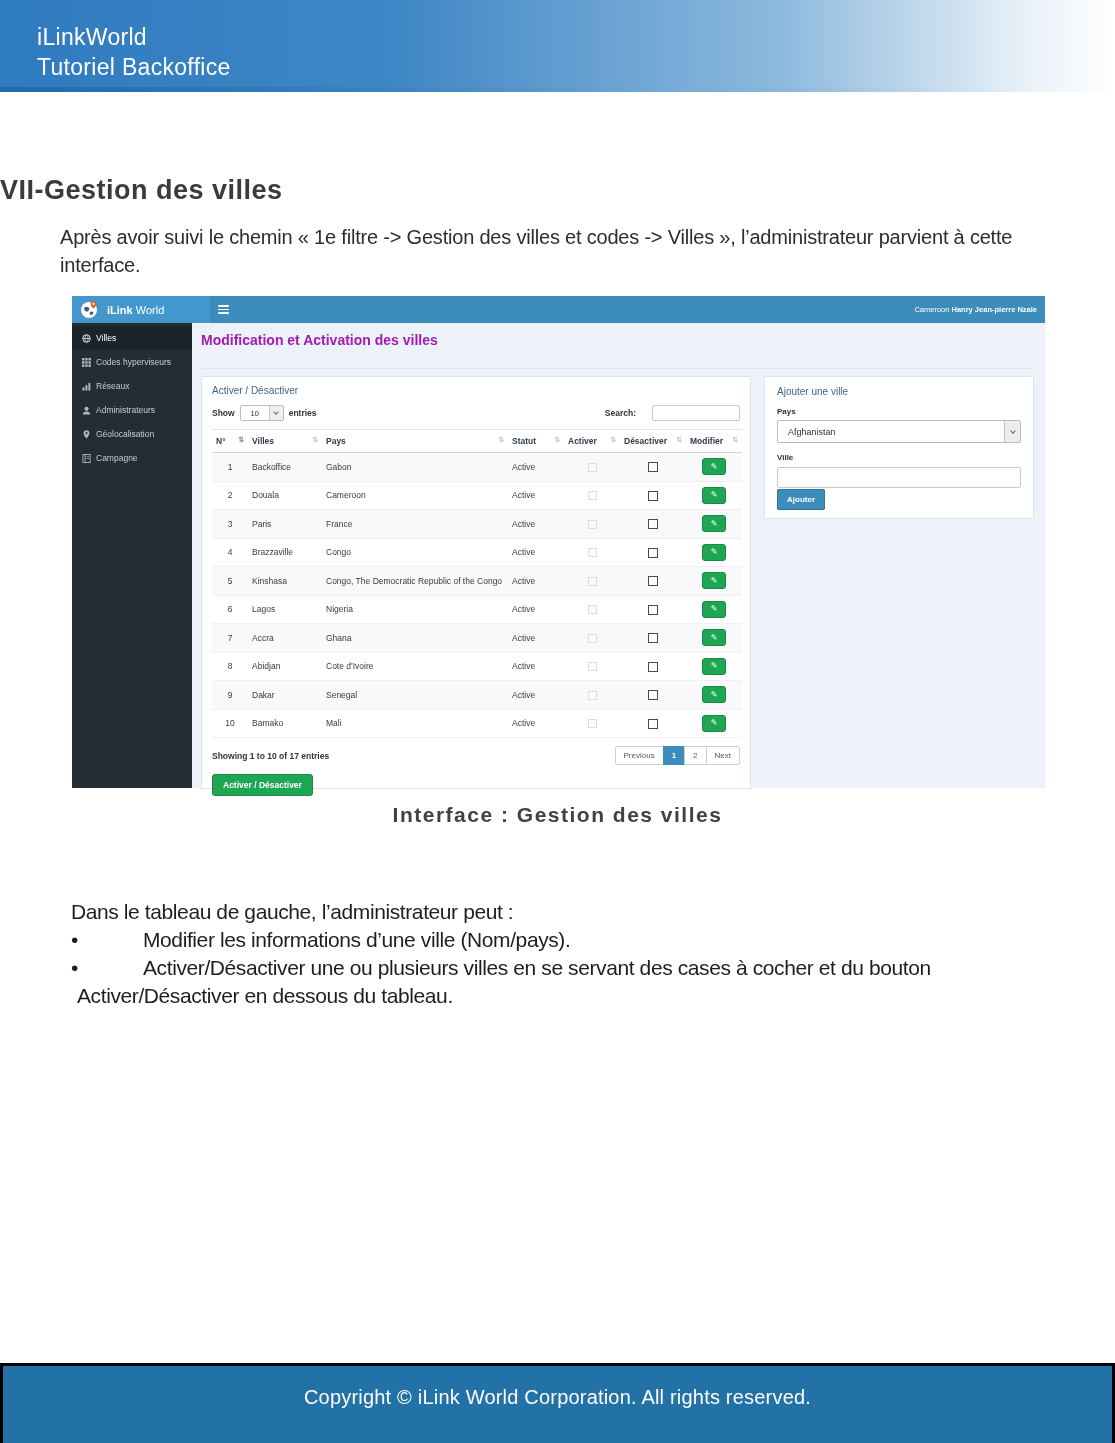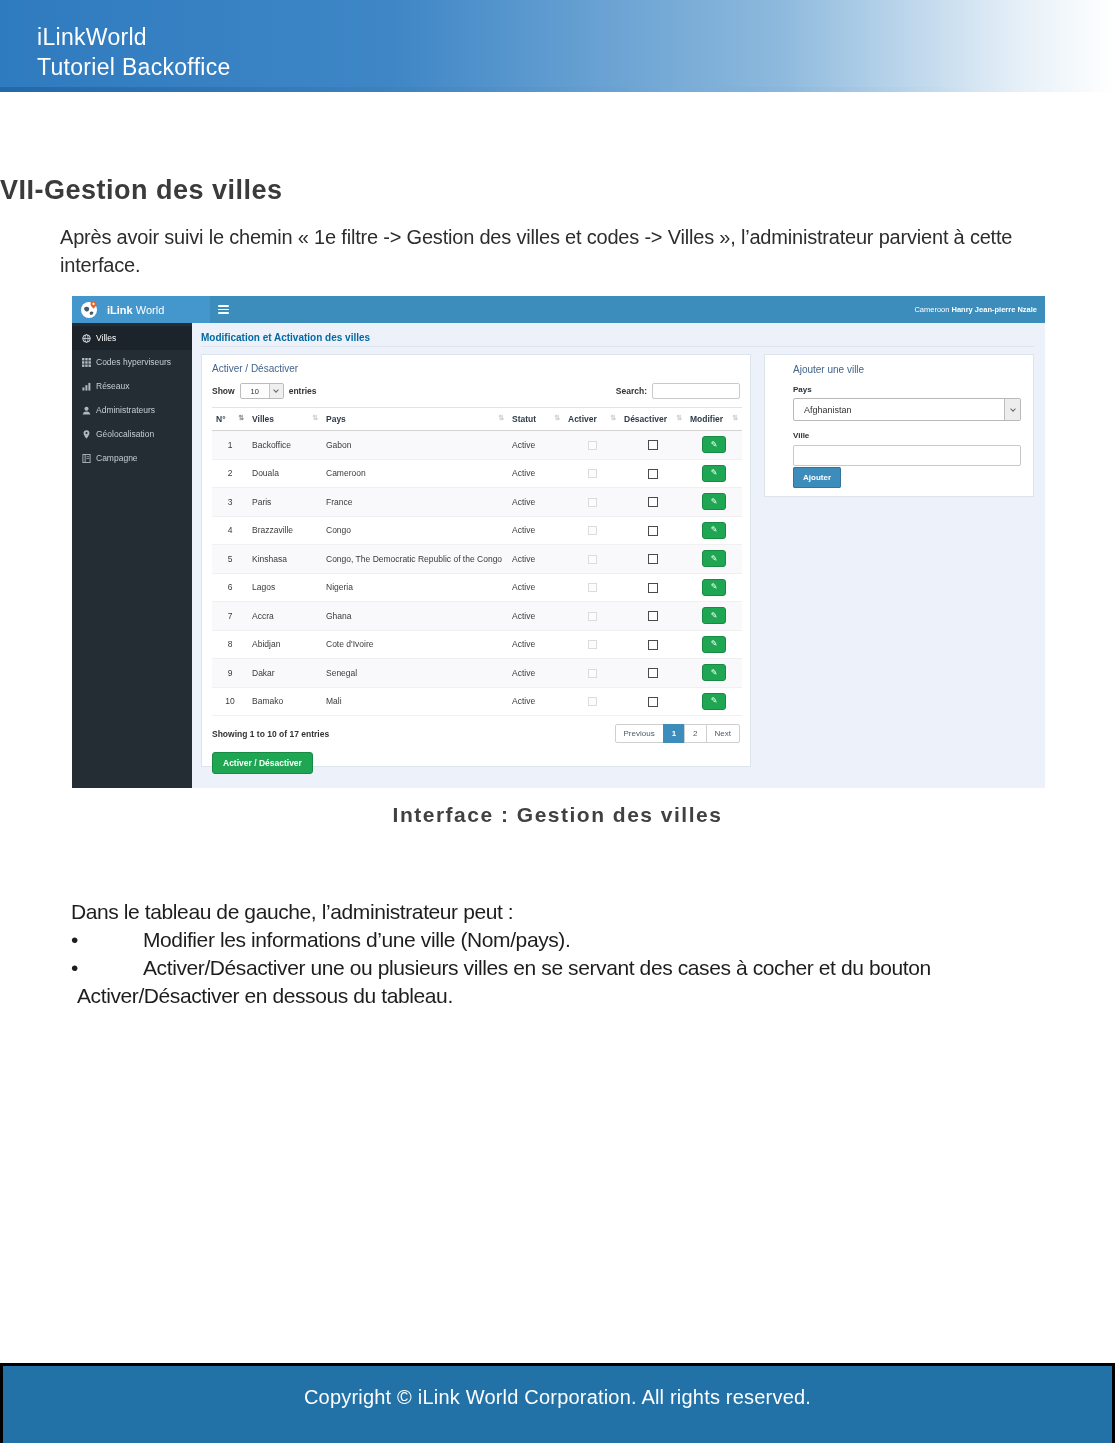--- a/index.html
+++ b/index.html
@@ -45,35 +45,35 @@
   .welcome b { font-weight:bold; }
 
   .shot-body { display:flex; height:465px;border-radius:22px; }
   .sidebar { width:126px; background:#232d33; padding-top:3px; }
   .side-item { display:flex; align-items:center; height:24px; padding-left:10px; color:#c3ced4; font-size:8.5px; cursor:pointer; }
   .side-item .s-ic { width:14px; display:inline-flex; justify-content:flex-start; color:#aeb9bf; font-size:9px; line-height:9px; }
   .side-item.active { background:#1b242a; color:#ffffff; }
   .side-item.active .s-ic { color:#e8eef1; }
 
   .content { flex:1; padding:9px 11px 0 9px; background:#edf1f9; }
-  .page-title { font-size:10px; font-weight:bold; color:#0369a1; padding-bottom:3px; border-bottom:1px solid #dfe5ef; }
+  .page-title { font-size:14px; font-weight:bold; color:#a21caf; padding-bottom:20px; border-bottom:1px solid #dfe5ef; }
 
   .panels { display:flex; margin-top:7px; align-items:flex-start; }
   .panel { background:#fff; border:1px solid #dee4ee; }
   .panel-left { width:550px; height:413px; padding:8px 10px; }
-  .panel-right { width:270px; margin-left:13px; padding:9px 12px 12px 28px; }
+  .panel-right { width:270px; margin-left:13px; padding:9px 12px 12px 12px; }
   .panel-title { font-size:10px; color:#42648a; }
 
   .controls { display:flex; justify-content:space-between; align-items:center; margin-top:9px; font-size:8.5px; color:#333; font-weight:bold; }
   .show-group { display:flex; align-items:center; gap:5px; }
   .mini-select { display:flex; align-items:center; border:1px solid #bcbcbc; background:#fdfdfd; height:16px; width:44px; border-radius:2px; overflow:hidden; cursor:pointer; }
   .mini-select .val { flex:1; text-align:center; font-size:7.5px; font-weight:normal; color:#333; }
   .mini-select .arrow-box { width:14px; height:100%; background:#efefef; border-left:1px solid #c6c6c6; display:flex; align-items:center; justify-content:center; }
   .chev { width:4px; height:4px; border-right:1.2px solid #666; border-bottom:1.2px solid #666; transform:rotate(45deg); margin-top:-2px; }
-  .search-group { display:flex; align-items:center; gap:5px; }
+  .search-group { display:flex; align-items:center; gap:16px; }
   .search-input { width:88px; height:16px; border:1px solid #c9c9c9; border-radius:2px; background:#fff; }
 
   table.data { width:530px; border-collapse:collapse; margin-top:8px; table-layout:fixed; font-size:8.5px; }
   table.data thead th { text-align:left; font-weight:bold; color:#2f3b4b; border-top:1px solid #e3e3e3; border-bottom:1px solid #d4d4d4; padding:6px 4px; }
   th .sort { float:right; color:#cccccc; font-size:7px; }
   th .sort.dark { color:#8a8a8a; }
   .col-n{width:36px}.col-v{width:74px}.col-p{width:186px}.col-s{width:56px}.col-a{width:56px}.col-d{width:66px}.col-m{width:56px}
   table.data tbody td { padding:0 4px; height:28.5px; border-bottom:1px solid #eef0f2; color:#3a3a3a; vertical-align:middle; }
   table.data tbody tr.odd { background:#f9f9fb; }
   td.c-n { text-align:center; }

